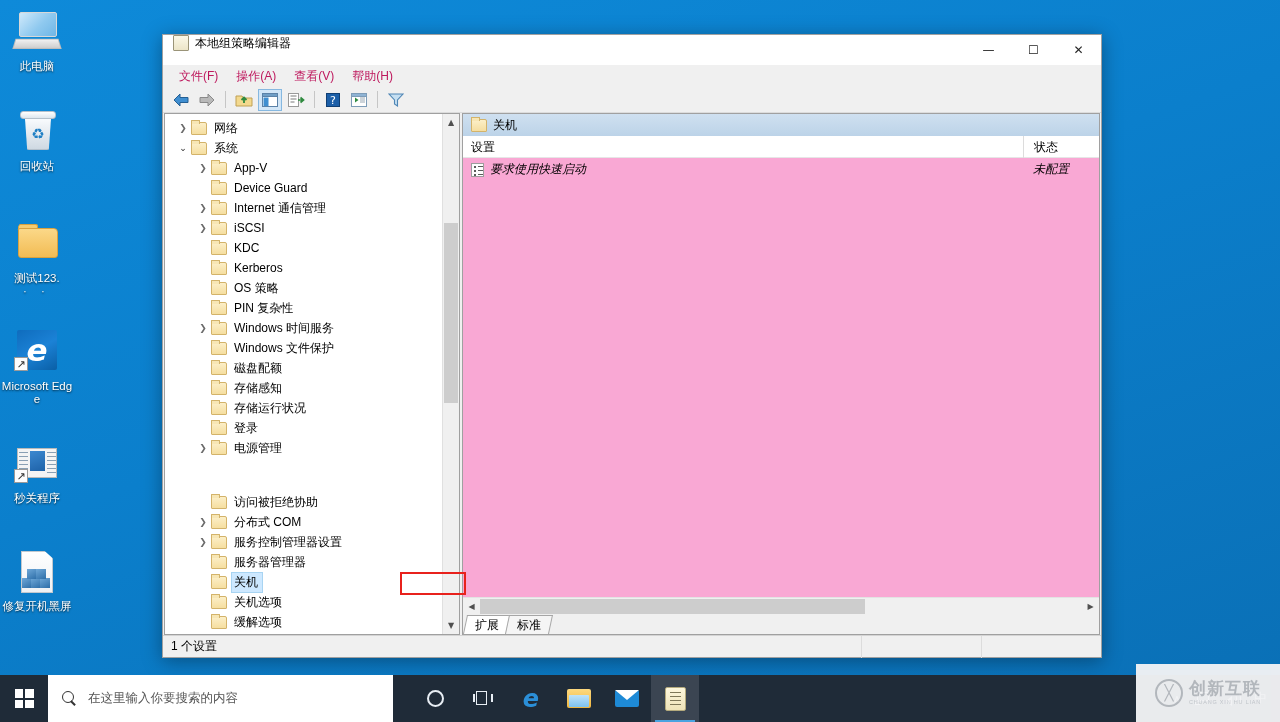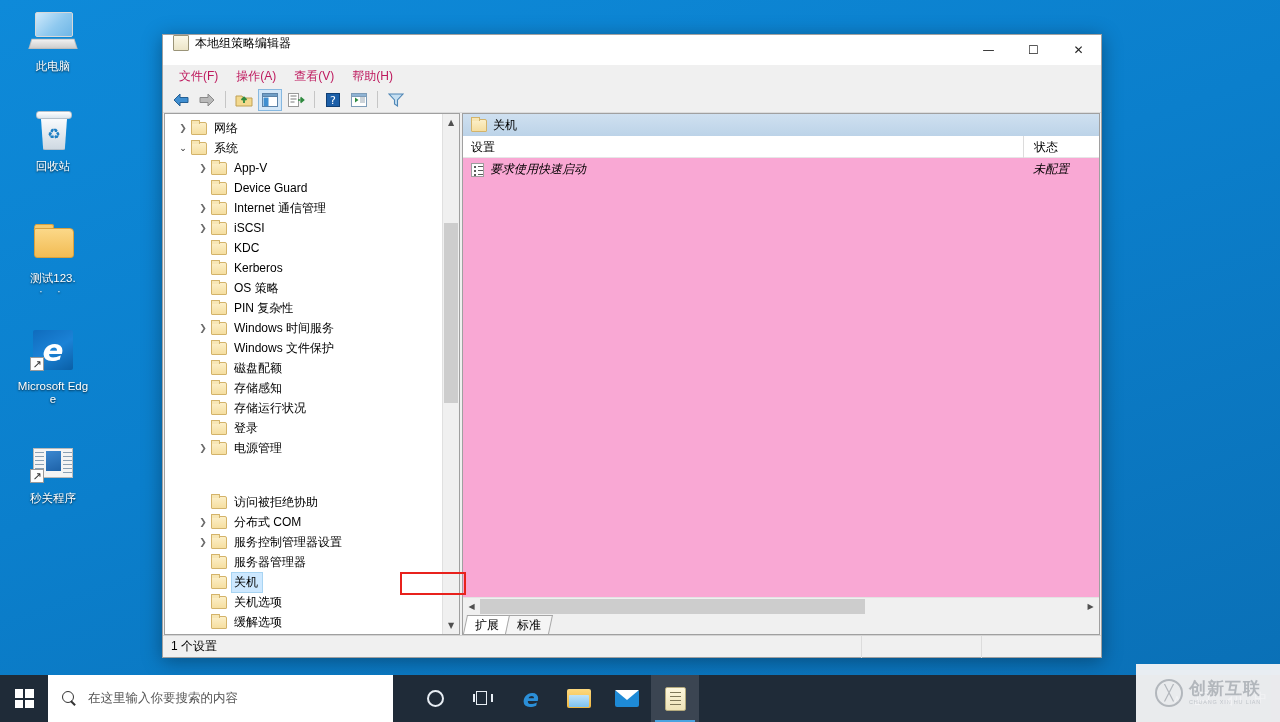--- a/index.html
+++ b/index.html
@@ -8,21 +8,21 @@
     overflow: hidden;
     font-family: "Liberation Sans", "DejaVu Sans", sans-serif;
   }
   body {
     background: #0d86d6;
     background-image: linear-gradient(160deg, #0e8ad9 0%, #0b7fcc 45%, #0a6fb5 100%);
     position: relative;
   }
 
   
-  #desktop { position: absolute; left: 16px; top: 0; width: 120px; height: 679px; padding-left: 12px; }
+  #desktop { position: absolute; left: 0; top: 0; width: 120px; height: 679px; padding-left: 12px; }
   .desk-icon {
     position: absolute; left: 0; width: 74px; text-align: center;
     color: #fff; font-size: 11.5px; line-height: 13px;
     text-shadow: 0 1px 2px rgba(0,0,0,.75);
   }
   .desk-icon .glyph { display: block; height: 48px; margin: 0 auto 4px; width: 48px; position: relative; }
   .desk-icon .lbl { display: block; word-break: break-all; }
 
   
   .ico-pc .screen {
@@ -415,20 +415,33 @@
     <span class="glyph">
       <span class="win"></span>
         <span class="wleft"></span>
         <span class="wmid"></span>
         <span class="wright"></span>
       <span class="shortcut-arrow">↗</span>
     </span>
     <span class="lbl">秒关程序</span>
   </div>
 
+  <div class="desk-icon ico-doc" style="top:548px;left:0px;">
+    <span class="glyph">
+      <span class="page"></span>
+      <span class="cubes">
+          <i class="c1"></i>
+          <i class="c2"></i>
+          <i class="c3"></i>
+          <i class="c4"></i>
+          <i class="c5"></i>
+        </span>
+    </span>
+    <span class="lbl">修复开机黑屏</span>
+  </div>
 </div>
 
 <div id="gpedit">
 
   <div class="titlebar">
     <span class="ticon"></span>
     <span class="ttxt">本地组策略编辑器</span>
     <div class="wbtns">
       <div class="wbtn">—</div>
       <div class="wbtn">☐</div>

